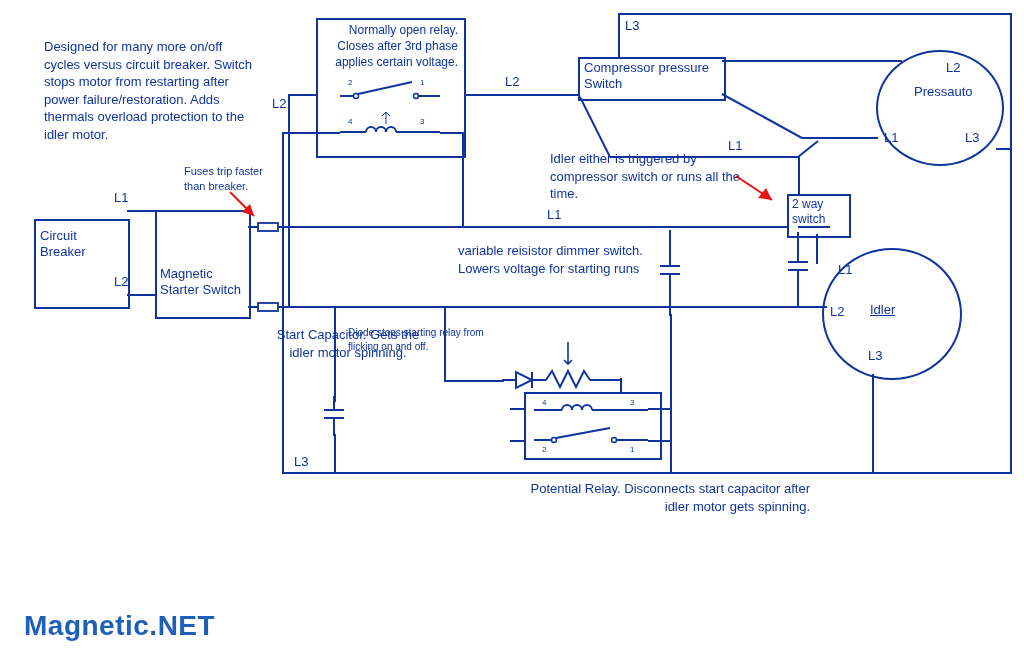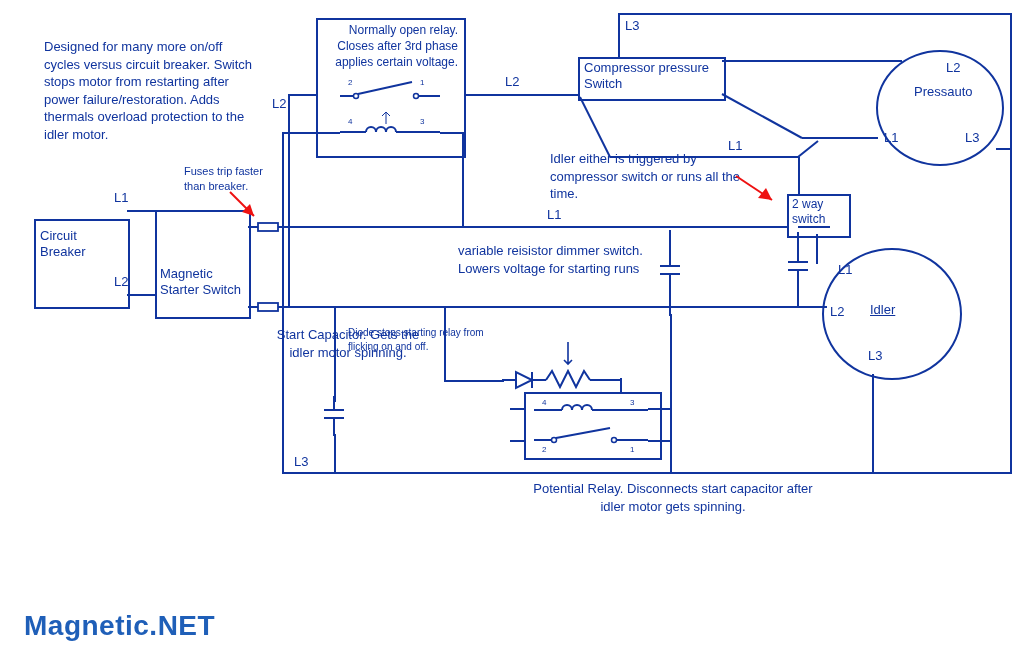--- a/index.html
+++ b/index.html
@@ -171,21 +171,21 @@
 <div class="wire" style="left:648px; top:440px; width:24px; height:2px;"></div>
 <div class="wire" style="left:510px; top:408px; width:16px; height:2px;"></div>
 <div class="wire" style="left:510px; top:440px; width:16px; height:2px;"></div>
 
 <div class="note" style="left:44px; top:38px; width:210px;">Designed for many more on/off cycles versus circuit breaker. Switch stops motor from restarting after power failure/restoration. Adds thermals overload protection to the idler motor.</div>
 <div class="note" style="left:184px; top:164px; width:90px; font-size:11px;">Fuses trip faster than breaker.</div>
 <div class="note" style="left:550px; top:150px; width:210px; font-size:13px; text-align:left;">Idler either is triggered by compressor switch or runs all the time.</div>
 <div class="note" style="left:458px; top:242px; width:230px; font-size:13px; text-align:left;">variable reisistor dimmer switch. Lowers voltage for starting runs</div>
 <div class="note" style="left:268px; top:326px; width:160px; font-size:13px; text-align:center;">Start Capacitor. Gets the idler motor spinning.</div>
 <div class="note" style="left:348px; top:326px; width:160px; font-size:10px; text-align:left;">Diode stops starting relay from flicking on and off.</div>
-<div class="note" style="left:510px; top:480px; width:300px; font-size:13px; text-align:center;margin-left:13px;">Potential Relay. Disconnects start capacitor after idler motor gets spinning.</div>
+<div class="note" style="left:510px; top:480px; width:300px; font-size:13px; text-align:right;">Potential Relay. Disconnects start capacitor after idler motor gets spinning.</div>
 
 <svg class="comp" style="left:224px; top:186px;" width="40" height="40">
   <line x1="6" y1="6" x2="30" y2="30" stroke="#e11" stroke-width="2"></line>
   <polygon points="30,30 18,26 26,18" fill="#e11"></polygon>
 </svg>
 <svg class="comp" style="left:730px; top:170px;" width="50" height="40">
   <line x1="6" y1="6" x2="42" y2="30" stroke="#e11" stroke-width="2"></line>
   <polygon points="42,30 28,28 36,18" fill="#e11"></polygon>
 </svg>
 

